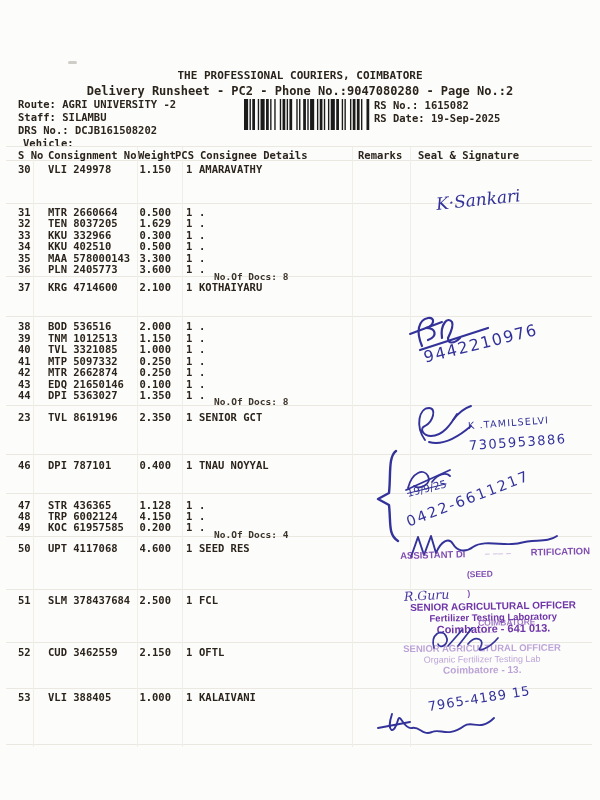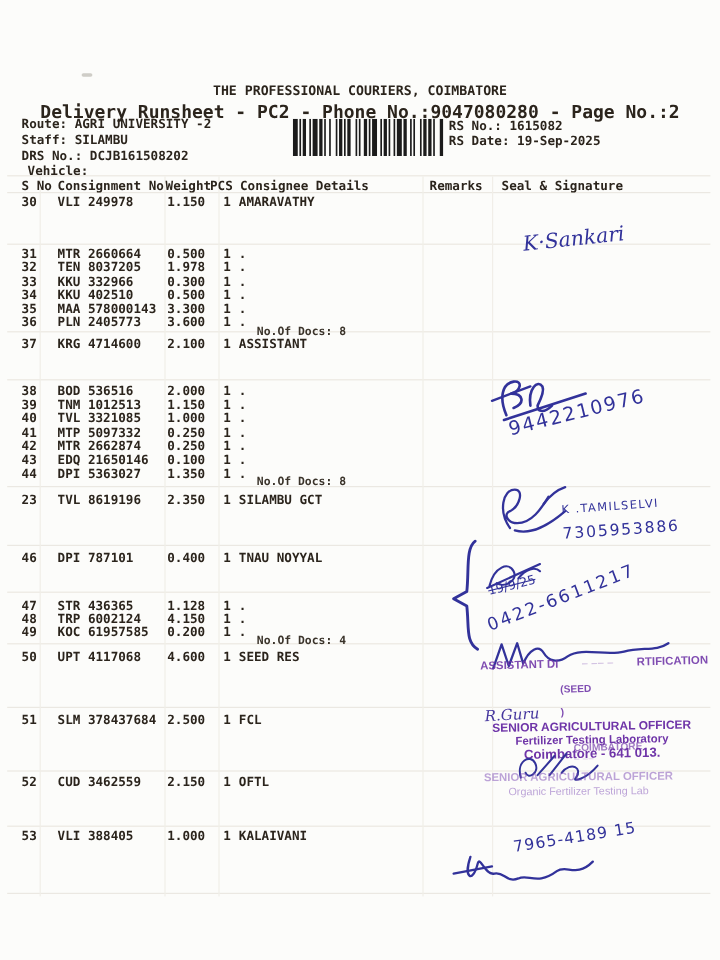--- a/index.html
+++ b/index.html
@@ -32,21 +32,21 @@
   .barcode{position:absolute;left:244px;top:99px;width:128px;height:31px;}
 </style>
 </head>
 <body>
 
 <div class="page">
 
   <div class="smudge"></div>
 
   <div class="print center" style="top:69px;font-size:11px">THE PROFESSIONAL COURIERS, COIMBATORE</div>
-  <div class="print center" style="top:84px;font-size:15px">Delivery Runsheet - PC2 - Phone No.:9047080280 - Page No.:2</div>
+  <div class="print center" style="top:84px;font-size:12px">Delivery Runsheet - PC2 - Phone No.:9047080280 - Page No.:2</div>
   <div class="print" style="left:18px;top:98px">Route: AGRI UNIVERSITY -2</div>
   <div class="print" style="left:18px;top:111px">Staff: SILAMBU</div>
   <div class="print" style="left:18px;top:124px">DRS No.: DCJB161508202</div>
   <div class="print" style="left:23px;top:137px">Vehicle:</div>
   <div class="barcode" id="barcode"><svg width="128" height="31" xmlns="http://www.w3.org/2000/svg">
         <rect x="0.00" y="0" width="4.13" height="31" fill="#1b1b1b"></rect>
         <rect x="5.51" y="0" width="1.38" height="31" fill="#1b1b1b"></rect>
         <rect x="8.26" y="0" width="2.75" height="31" fill="#1b1b1b"></rect>
         <rect x="13.76" y="0" width="1.38" height="31" fill="#1b1b1b"></rect>
         <rect x="16.52" y="0" width="4.13" height="31" fill="#1b1b1b"></rect>
@@ -118,21 +118,21 @@
   <div class="row" style="top:206px">
       <span class="c1">31</span>
       <span class="c2">MTR 2660664</span>
       <span class="c3">0.500</span>
       <span class="c4">1</span>
       <span class="c5">.</span>
     </div>
   <div class="row" style="top:217px">
       <span class="c1">32</span>
       <span class="c2">TEN 8037205</span>
-      <span class="c3">1.978</span>
+      <span class="c3">1.629</span>
       <span class="c4">1</span>
       <span class="c5">.</span>
     </div>
   <div class="row" style="top:229px">
       <span class="c1">33</span>
       <span class="c2">KKU 332966</span>
       <span class="c3">0.300</span>
       <span class="c4">1</span>
       <span class="c5">.</span>
     </div>
@@ -156,21 +156,21 @@
       <span class="c3">3.600</span>
       <span class="c4">1</span>
       <span class="c5">.</span>
     </div>
   <div class="docnote" style="top:271px">No.Of Docs: 8</div>
   <div class="row" style="top:281px">
       <span class="c1">37</span>
       <span class="c2">KRG 4714600</span>
       <span class="c3">2.100</span>
       <span class="c4">1</span>
-      <span class="c5">ASSISTANT</span>
+      <span class="c5">KOTHAIYARU</span>
     </div>
   <div class="row" style="top:320px">
       <span class="c1">38</span>
       <span class="c2">BOD 536516</span>
       <span class="c3">2.000</span>
       <span class="c4">1</span>
       <span class="c5">.</span>
     </div>
   <div class="row" style="top:332px">
       <span class="c1">39</span>
@@ -213,21 +213,21 @@
       <span class="c3">1.350</span>
       <span class="c4">1</span>
       <span class="c5">.</span>
     </div>
   <div class="docnote" style="top:396px">No.Of Docs: 8</div>
   <div class="row" style="top:411px">
       <span class="c1">23</span>
       <span class="c2">TVL 8619196</span>
       <span class="c3">2.350</span>
       <span class="c4">1</span>
-      <span class="c5">SILAMBU GCT</span>
+      <span class="c5">SENIOR GCT</span>
     </div>
   <div class="row" style="top:459px">
       <span class="c1">46</span>
       <span class="c2">DPI 787101</span>
       <span class="c3">0.400</span>
       <span class="c4">1</span>
       <span class="c5">TNAU NOYYAL</span>
     </div>
   <div class="row" style="top:499px">
       <span class="c1">47</span>
@@ -339,20 +339,21 @@
   </div>
   <svg class="pen" style="left:428px;top:624px" width="80" height="30">
     <path d="M6,24 C2,10 14,4 18,12 C22,20 12,26 10,20" stroke-width="1.7"></path>
     <path d="M20,22 L34,6 M30,22 L44,4" stroke-width="1.7"></path>
     <path d="M40,20 C48,10 58,16 52,24 C48,28 60,26 70,14" stroke-width="1.7"></path>
   </svg>
 
   <div class="stamp" style="left:402px;top:644px;width:160px;text-align:center;transform:rotate(-.5deg);opacity:.5;color:#7d4cb5">
     <div class="ln" style="font-size:9.5px">SENIOR AGRICULTURAL OFFICER</div>
     <div class="ln" style="font-size:9px;font-weight:400">Organic Fertilizer Testing Lab</div>
+    <div class="ln" style="font-size:10px">Coimbatore - 13.</div>
   </div>
 
   <div class="hw" style="left:428px;top:699px;font-size:13px;letter-spacing:1px;transform:rotate(-9deg)">7965-4189 15</div>
   <svg class="pen" style="left:376px;top:706px" width="130" height="34">
     <path d="M2,22 L34,16" stroke-width="1.9"></path>
     <path d="M16,8 C10,26 18,30 22,14 C24,6 28,24 36,22 C44,20 46,30 56,26 C64,22 72,32 88,20 C96,14 104,26 118,12" stroke-width="1.9"></path>
   </svg>
 
 </div>
 

